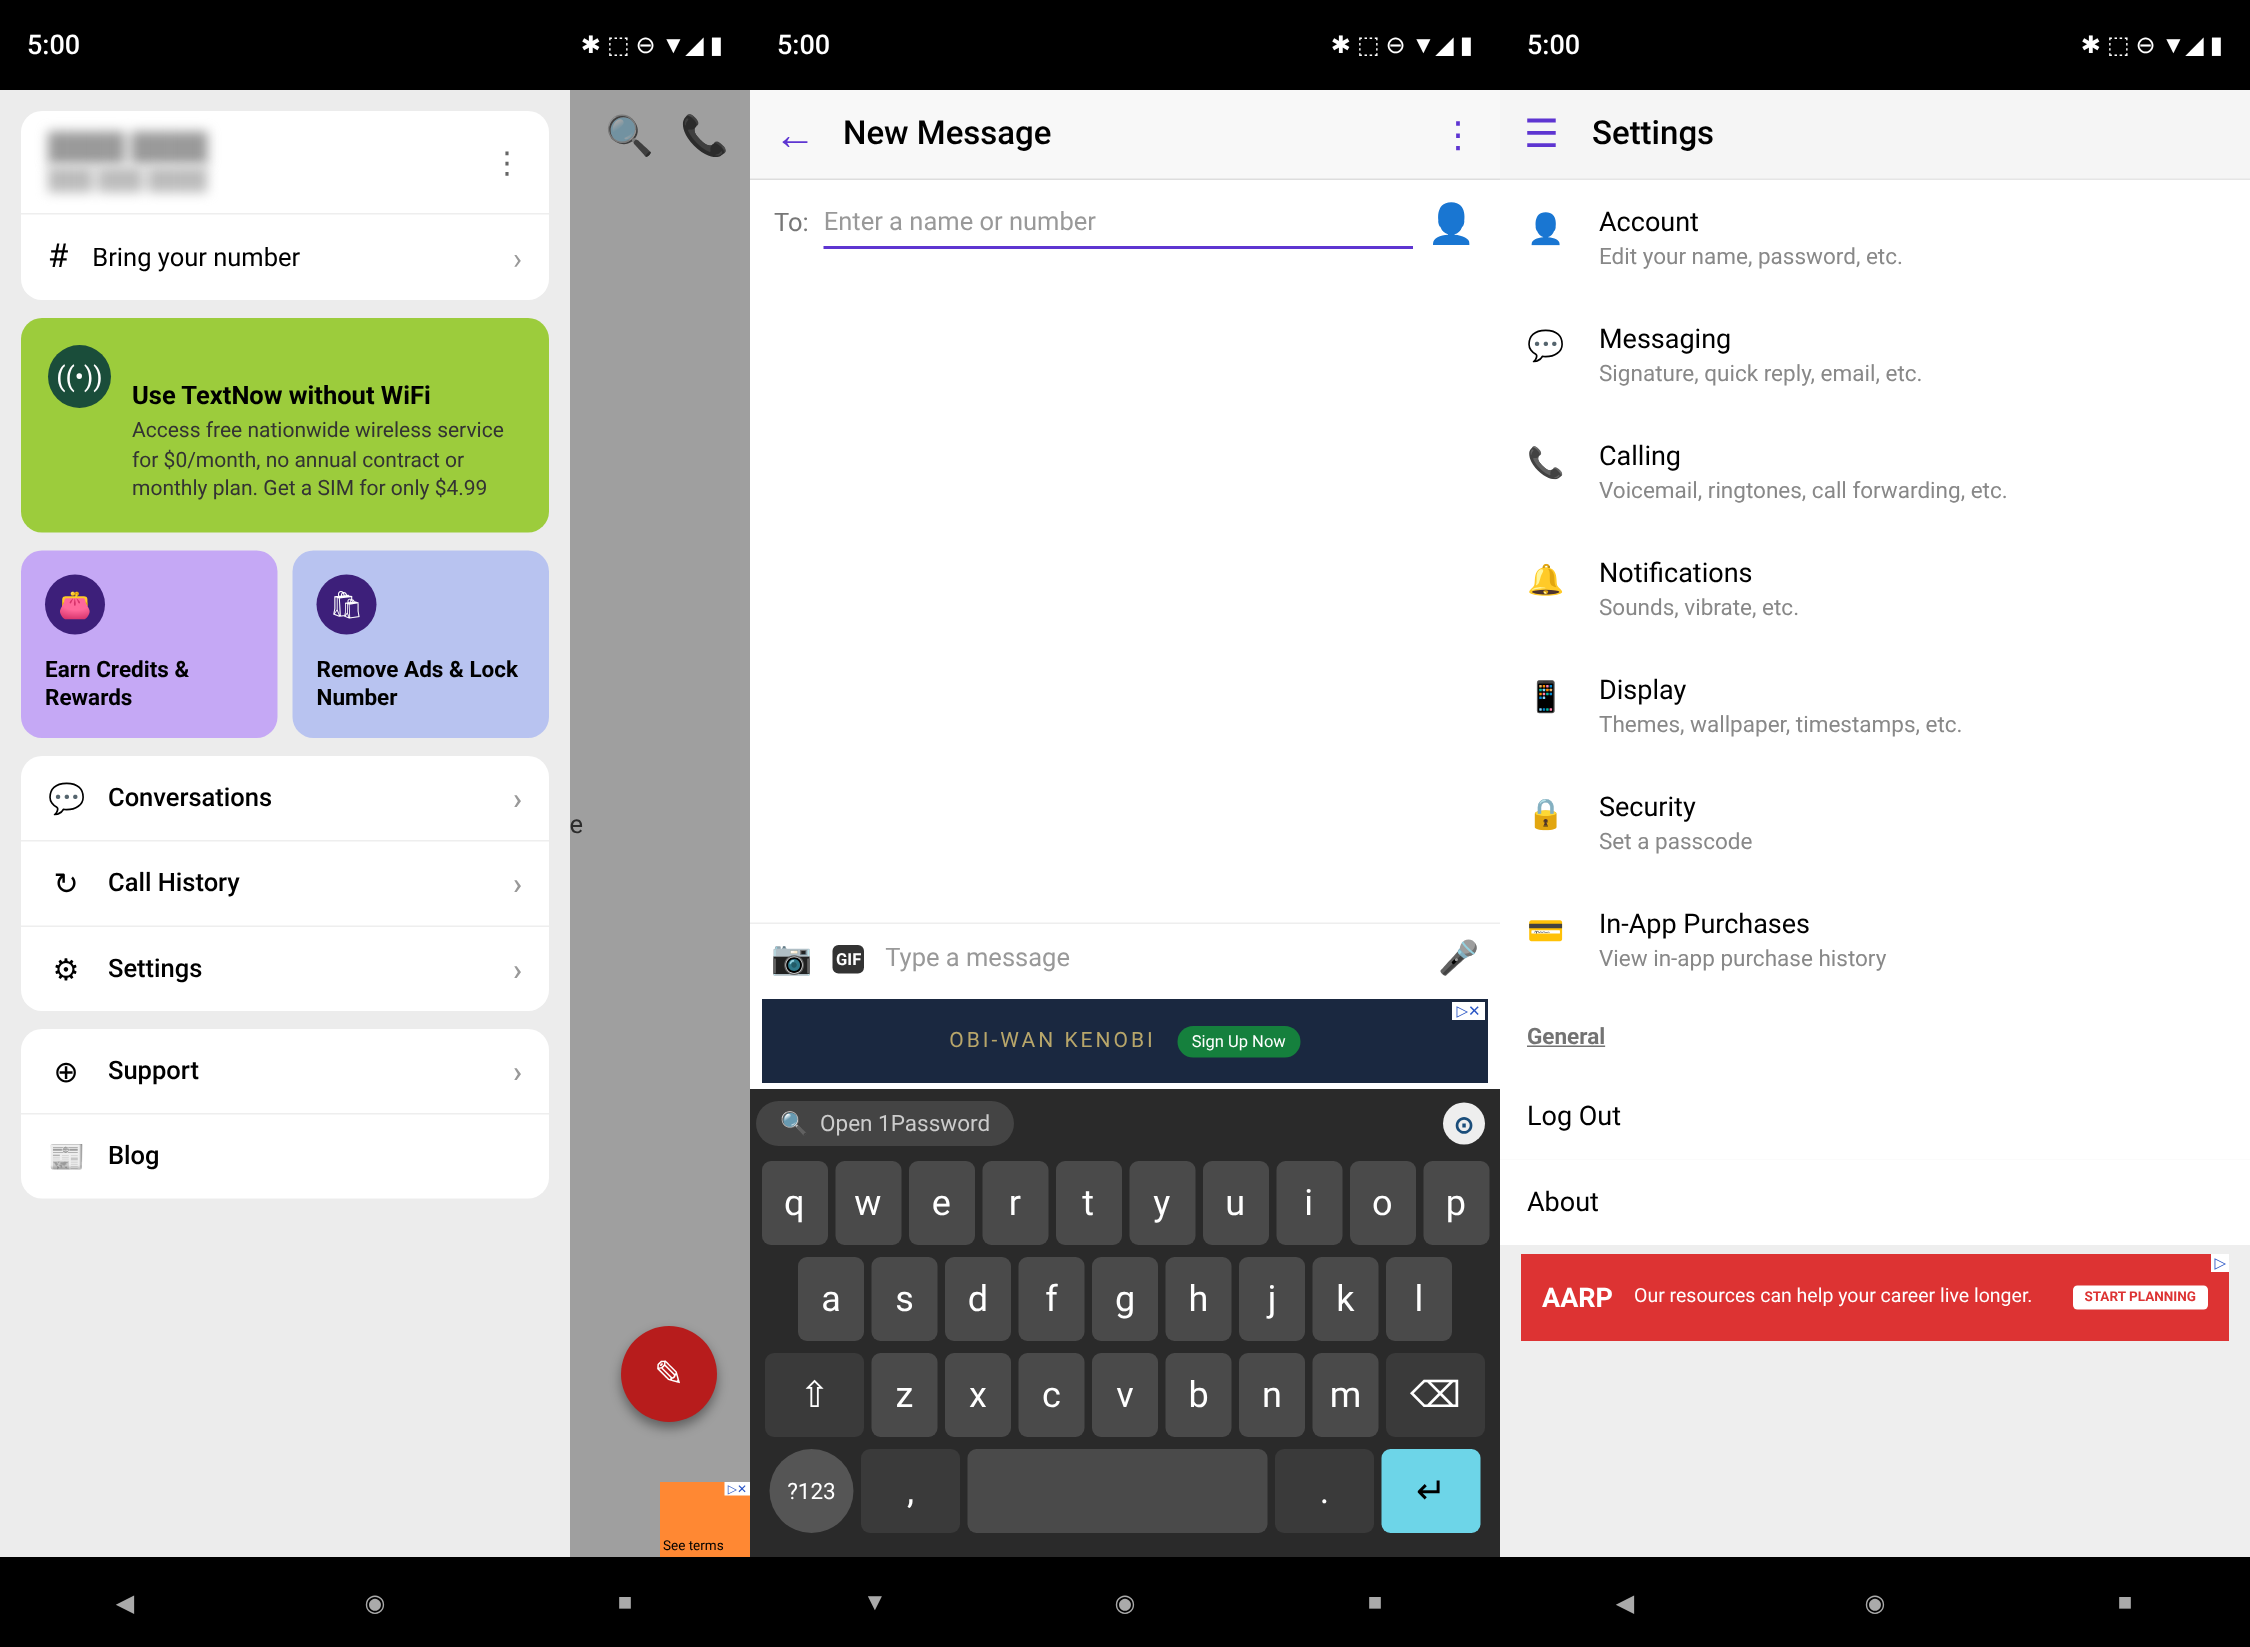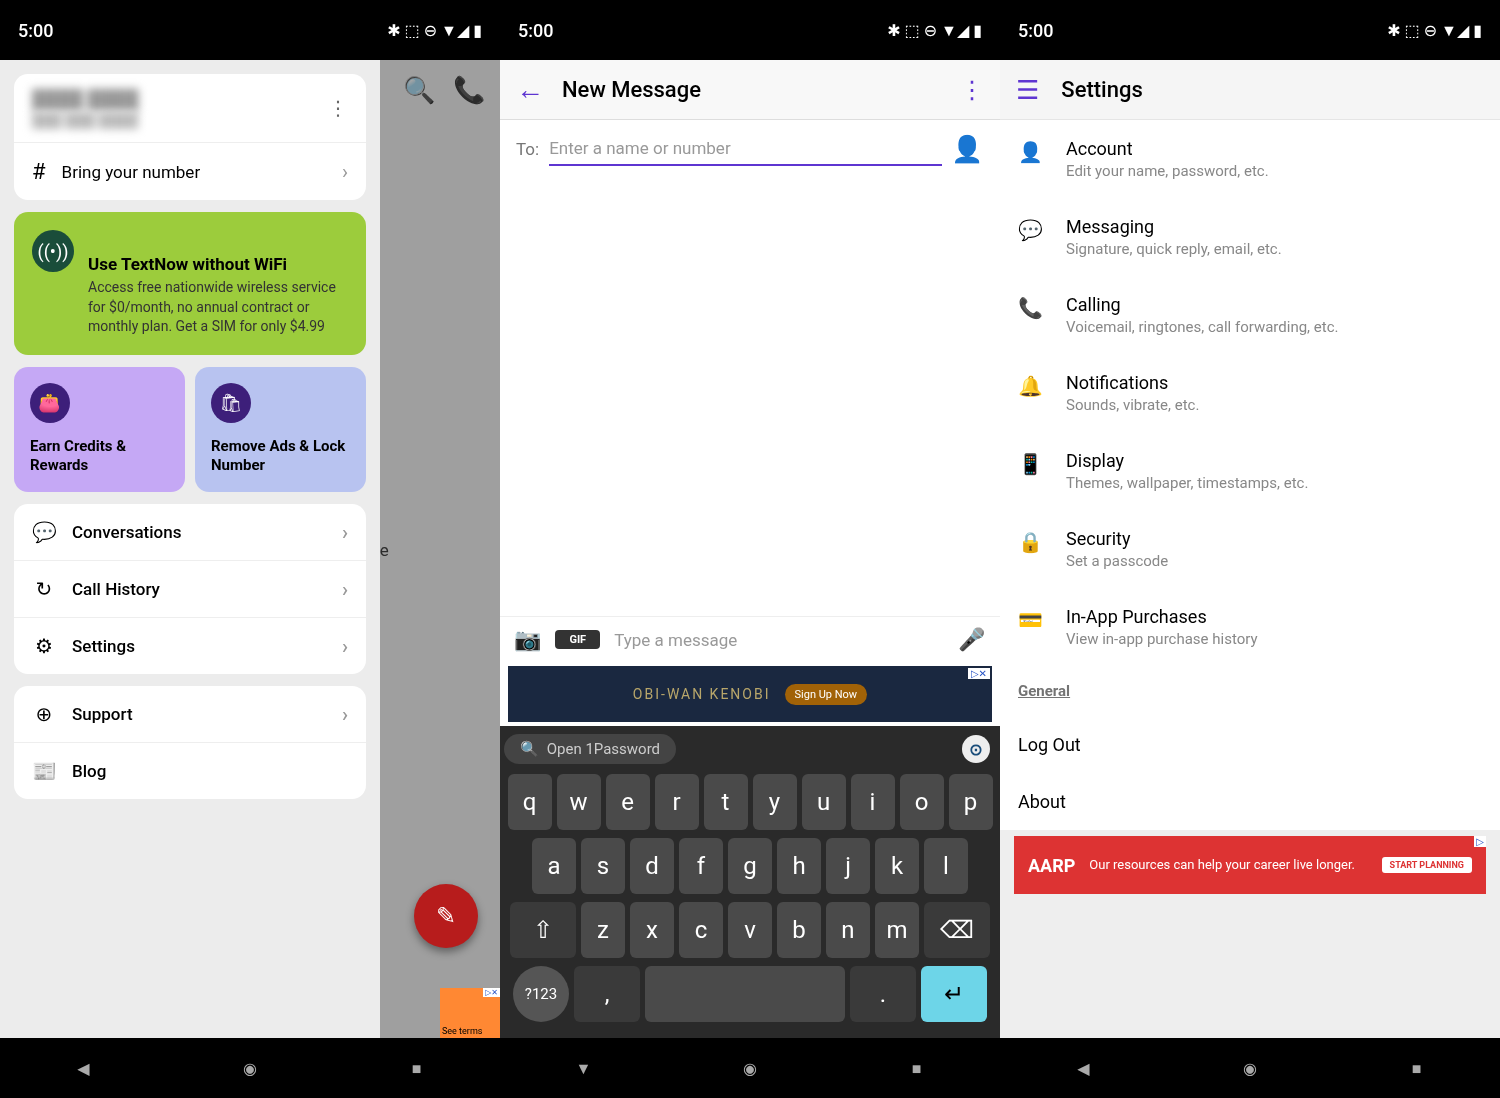--- a/index.html
+++ b/index.html
@@ -45,25 +45,25 @@
 .p2-title { font-size: 22px; font-weight: 500; flex: 1; }
 .p2-more { color: #5e35d1; font-size: 24px; }
 .p2-to { padding: 12px 16px; display: flex; align-items: center; gap: 10px; background: #fff; }
 .p2-to-label { color: #777; font-size: 17px; }
 .p2-to-input { flex: 1; border: none; border-bottom: 2px solid #5e35d1; padding: 6px 0; font-size: 17px; outline: none; }
 .p2-to-input::placeholder { color: #999; }
 .p2-contact-icon { color: #5e35d1; font-size: 26px; }
 .p2-body { flex: 1; background: #fff; }
 .p2-compose { background: #fff; padding: 10px 14px; display: flex; align-items: center; gap: 14px; border-top: 1px solid #eee; }
 .p2-compose-icon { font-size: 22px; }
-.p2-gif { background: #333; color: #fff; padding: 3px 14px; border-radius: 4px; font-size: 11px; font-weight: 700; }
+.p2-gif { background: #333; color: #fff; padding: 3px 2px; border-radius: 4px; font-size: 11px; font-weight: 700; }
 .p2-compose-input { flex: 1; font-size: 17px; color: #999; }
 .p2-ad { height: 56px; background: #1a2840; display: flex; align-items: center; justify-content: center; color: #fff; position: relative; margin: 4px 8px; }
 .p2-ad-text { font-size: 14px; letter-spacing: 2px; color: #b8a66a; }
-.p2-ad-btn { background: #a16207; padding: 4px 10px; border-radius: 12px; font-size: 11px; margin-left: 14px; }
+.p2-ad-btn { background: #15803d; padding: 4px 10px; border-radius: 12px; font-size: 11px; margin-left: 14px; }
 .p2-ad-close { position: absolute; top: 2px; right: 2px; font-size: 10px; background: #fff; color: #2854c5; padding: 0 3px; }
 .keyboard { background: #2a2a2a; padding: 8px 4px; }
 .kb-suggest { display: flex; align-items: center; justify-content: center; margin-bottom: 10px; gap: 8px; }
 .kb-suggest-pill { background: #444; color: #ccc; padding: 6px 16px; border-radius: 16px; font-size: 15px; display: flex; align-items: center; gap: 8px; }
 .kb-1pw { width: 28px; height: 28px; border-radius: 50%; background: #eee; color: #1a4d7a; display: flex; align-items: center; justify-content: center; font-size: 16px; font-weight: 700; margin-left: auto; margin-right: 6px; }
 .kb-row { display: flex; gap: 5px; margin-bottom: 8px; justify-content: center; }
 .kb-key { background: #4a4a4a; color: #fff; border-radius: 6px; height: 56px; flex: 1; display: flex; align-items: center; justify-content: center; font-size: 24px; max-width: 44px; }
 .kb-key-wide { max-width: 66px; background: #3a3a3a; }
 .kb-key-space { max-width: 200px; flex: 4; }
 .kb-key-enter { background: #6dd5e8; color: #000; max-width: 66px; }

